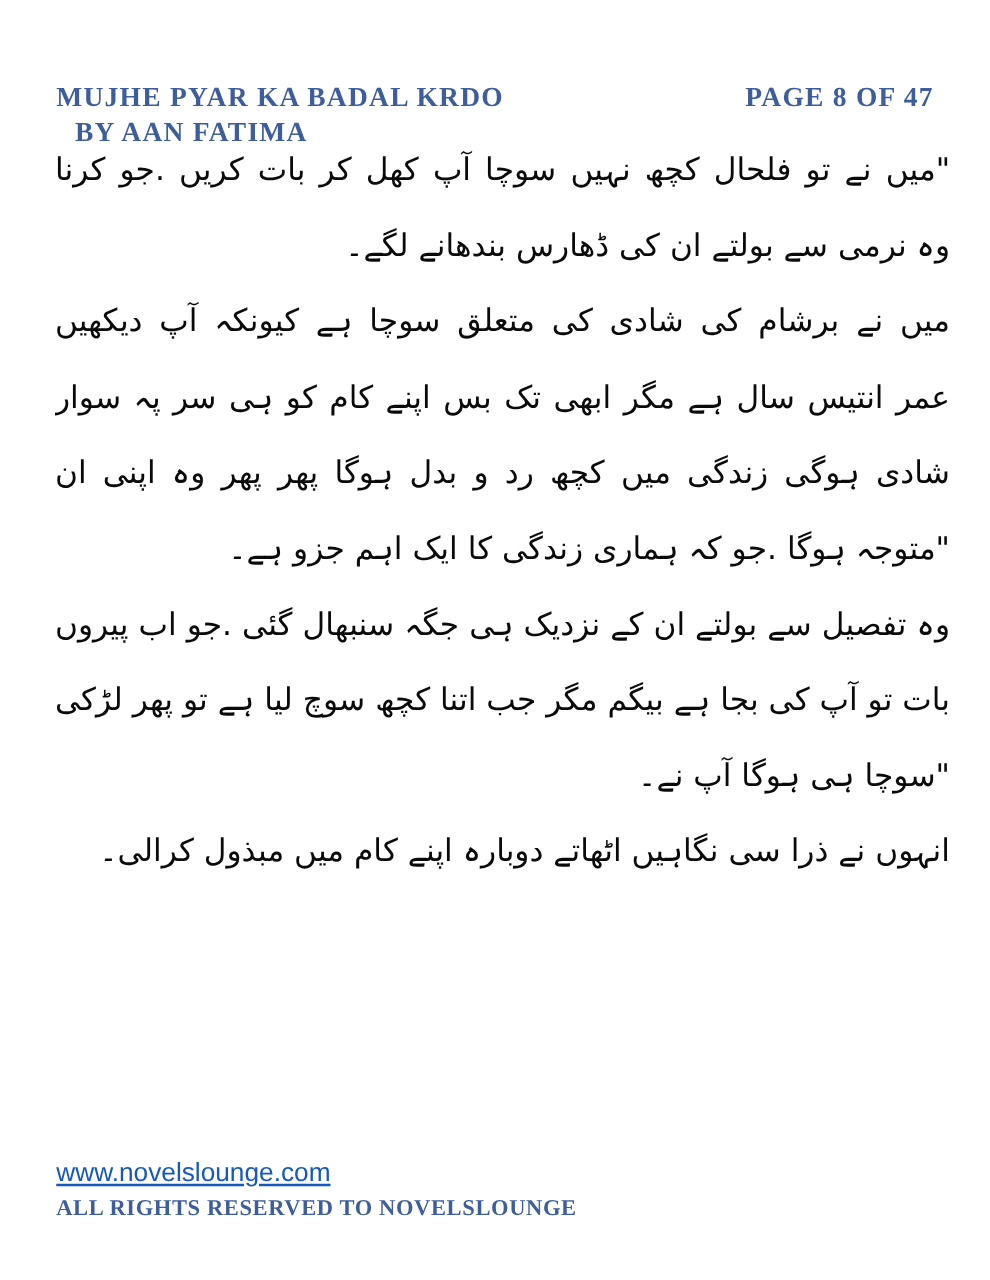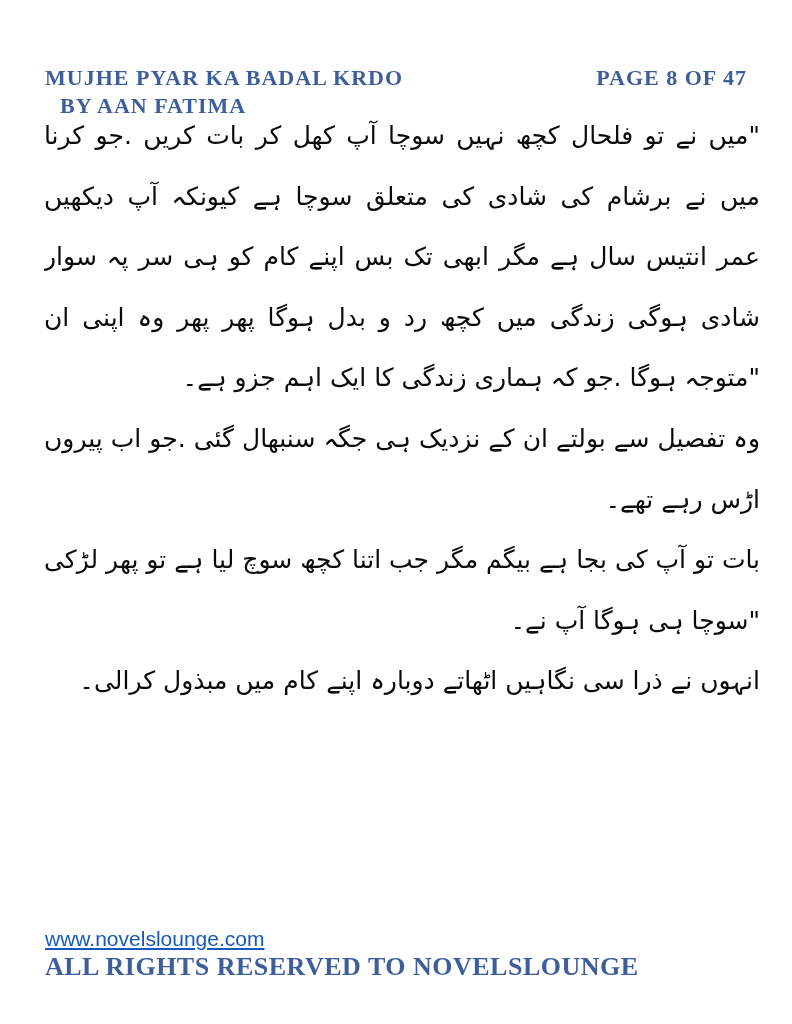--- a/index.html
+++ b/index.html
@@ -60,43 +60,43 @@
     text-decoration: underline;
     font-family: "Liberation Sans", sans-serif;
     font-size: 21px;
     line-height: 26px;
   }
   .rights {
     margin-top: 1px;
     color: #3d5d9c;
     font-family: "Liberation Serif", serif;
     font-weight: bold;
-    font-size: 26px;
+    font-size: 18px;
     line-height: 27px;
     letter-spacing: 0.5px;
     white-space: nowrap;
   }
 </style>
 </head>
 <body>
 
 <div class="page">
 
   <div class="hdr-title">MUJHE PYAR KA BADAL KRDO</div>
   <div class="hdr-page">PAGE 8 OF 47</div>
   <div class="hdr-author">BY AAN FATIMA</div>
 
   <div class="novel-body" dir="rtl" lang="ur">
     <div class="line justify">"میں نے تو فلحال کچھ نہیں سوچا آپ کھل کر بات کریں .جو کرنا چاہ رہی ہیں۔"</div>
+    <div class="line">وہ نرمی سے بولتے ان کی ڈھارس بندھانے لگے۔</div>
     <div class="line justify">میں نے برشام کی شادی کی متعلق سوچا ہے کیونکہ آپ دیکھیں سائیں اس کی"</div>
     <div class="line justify">عمر انتیس سال ہے مگر ابھی تک بس اپنے کام کو ہی سر پہ سوار کیا ہوا ہے</div>
     <div class="line justify">شادی ہوگی زندگی میں کچھ رد و بدل ہوگا پھر پھر وہ اپنی ان ذمہداریوں کی جانب بھی</div>
     <div class="line">"متوجہ ہوگا .جو کہ ہماری زندگی کا ایک اہم جزو ہے۔</div>
     <div class="line justify">وہ تفصیل سے بولتے ان کے نزدیک ہی جگہ سنبھال گئی .جو اب پیروں میں جوتا</div>
-    <div class="line">اڑس رہے تھے۔</div>
     <div class="line justify">بات تو آپ کی بجا ہے بیگم مگر جب اتنا کچھ سوچ لیا ہے تو پھر لڑکی کا بھی کچھ"</div>
     <div class="line">"سوچا ہی ہوگا آپ نے۔</div>
     <div class="line">انہوں نے ذرا سی نگاہیں اٹھاتے دوبارہ اپنے کام میں مبذول کرالی۔</div>
   </div>
 
   <div class="page-footer">
     <a href="#" class="site-link">www.novelslounge.com</a>
     <div class="rights">ALL RIGHTS RESERVED TO NOVELSLOUNGE</div>
   </div>
 

